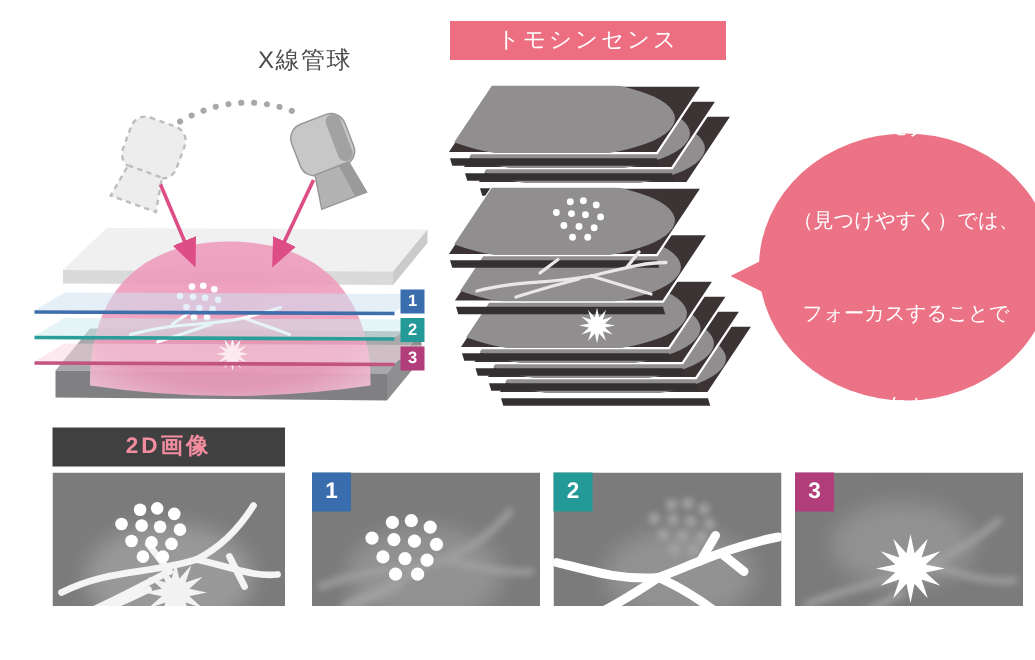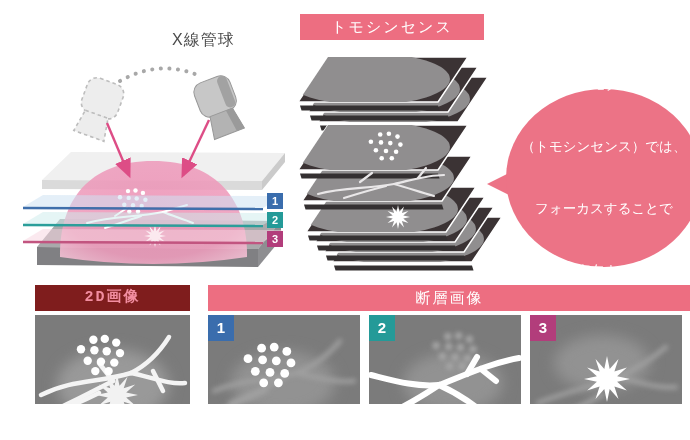--- a/index.html
+++ b/index.html
@@ -1,21 +1,21 @@
 <!DOCTYPE html>
 <html><head>
 <meta charset="utf-8">
 <style>
   html,body{margin:0;padding:0;}
   body{font-family:"Liberation Sans","DejaVu Sans",sans-serif;}
   #stage{position:relative;width:690px;height:404px;background:#fff;overflow:hidden;margin-left:15px;}
   .abs{position:absolute;}
   .banner{position:absolute;height:26px;line-height:26px;text-align:center;
           font-size:15px;letter-spacing:2px;color:#fff;background:#ed6e81;}
-  .banner.cream{background:#7f1d1d;color:#f28da0;font-weight:bold;font-family:Liberation Mono, monospace;}
+  .banner.cream{background:#404040;color:#f28da0;font-weight:bold;}
   .tube-label{position:absolute;left:157px;top:30px;font-size:16px;
               letter-spacing:1px;color:#4b4b4b;}
   .chip{position:absolute;color:#fff;font-weight:bold;text-align:center;}
   .chip.small{width:16px;height:16px;line-height:16px;font-size:11px;}
   .chip.big{width:26px;height:26px;line-height:26px;font-size:15px;}
   .c-blue{background:#3a6dad;}
   .c-teal{background:#249a98;}
   .c-mag{background:#b23d7b;}
   .bubble{position:absolute;left:491px;top:89px;width:196px;height:178px;
           border-radius:50%;background:#ec7386;display:flex;flex-direction:column;
@@ -169,21 +169,21 @@
       <path d="M 46 153 C 62 148 76 144 88 141"></path>
       <path d="M 62 137 L 74 128"></path>
       <path d="M 120 133 L 128 123"></path>
     </g>
     <polygon fill="#fff" points="112.0,172.0 105.3,173.4 110.4,178.0 103.9,175.9 106.0,182.4 101.4,177.3 100.0,184.0 98.6,177.3 94.0,182.4 96.1,175.9 89.6,178.0 94.7,173.4 88.0,172.0 94.7,170.6 89.6,166.0 96.1,168.1 94.0,161.6 98.6,166.7 100.0,160.0 101.4,166.7 106.0,161.6 103.9,168.1 110.4,166.0 105.3,170.6"></polygon>
   </svg>
 
   <div class="bubble-tail"></div>
   <div class="bubble">
     <div>3Dマンモグラフィ</div>
-    <div>（トモシンセンス）では、</div>
+    <div>（見つけやすく）では、</div>
     <div>フォーカスすることで</div>
     <div>病変が存在する断層に</div>
   </div>
 
   <div class="banner cream" style="left:20px;top:285px;width:155px">2D画像</div>
 
   <div class="img2d">
     <svg width="155" height="120" viewBox="0 0 155 120">
       <rect width="155" height="120" fill="#7b7b7b"></rect>
       <ellipse cx="78" cy="70" rx="56" ry="36" fill="#999" style="filter:blur(7px)"></ellipse>
@@ -207,21 +207,20 @@
           <circle cx="85.0" cy="38.1" r="4.2"></circle>
           <circle cx="52.7" cy="45.7" r="4.2"></circle>
           <circle cx="66.0" cy="46.6" r="4.2"></circle>
           <circle cx="79.3" cy="47.6" r="4.2"></circle>
           <circle cx="60.3" cy="56.1" r="4.2"></circle>
           <circle cx="73.6" cy="56.1" r="4.2"></circle>
         </g>
     </svg>
   </div>
 
-  <div class="banner" style="left:193px;top:285px;width:483px">断層画像</div>
 
   <div class="slice" style="left:193px">
     <svg width="152" height="120" viewBox="0 0 152 120">
       <rect width="152" height="120" fill="#7b7b7b"></rect>
       <ellipse cx="75" cy="68" rx="52" ry="32" fill="#929292" style="filter:blur(7px)"></ellipse>
       <g stroke="#a0a0a0" stroke-width="4.5" fill="none" stroke-linecap="round" style="filter:blur(2.6px)">
         <path d="M 6 76 C 35 64 60 66 88 58"></path>
         <path d="M 88 58 C 105 52 120 40 132 26"></path>
         <path d="M 88 58 C 108 62 126 68 146 66"></path>
         <path d="M 22 88 C 45 78 60 72 74 64"></path>

